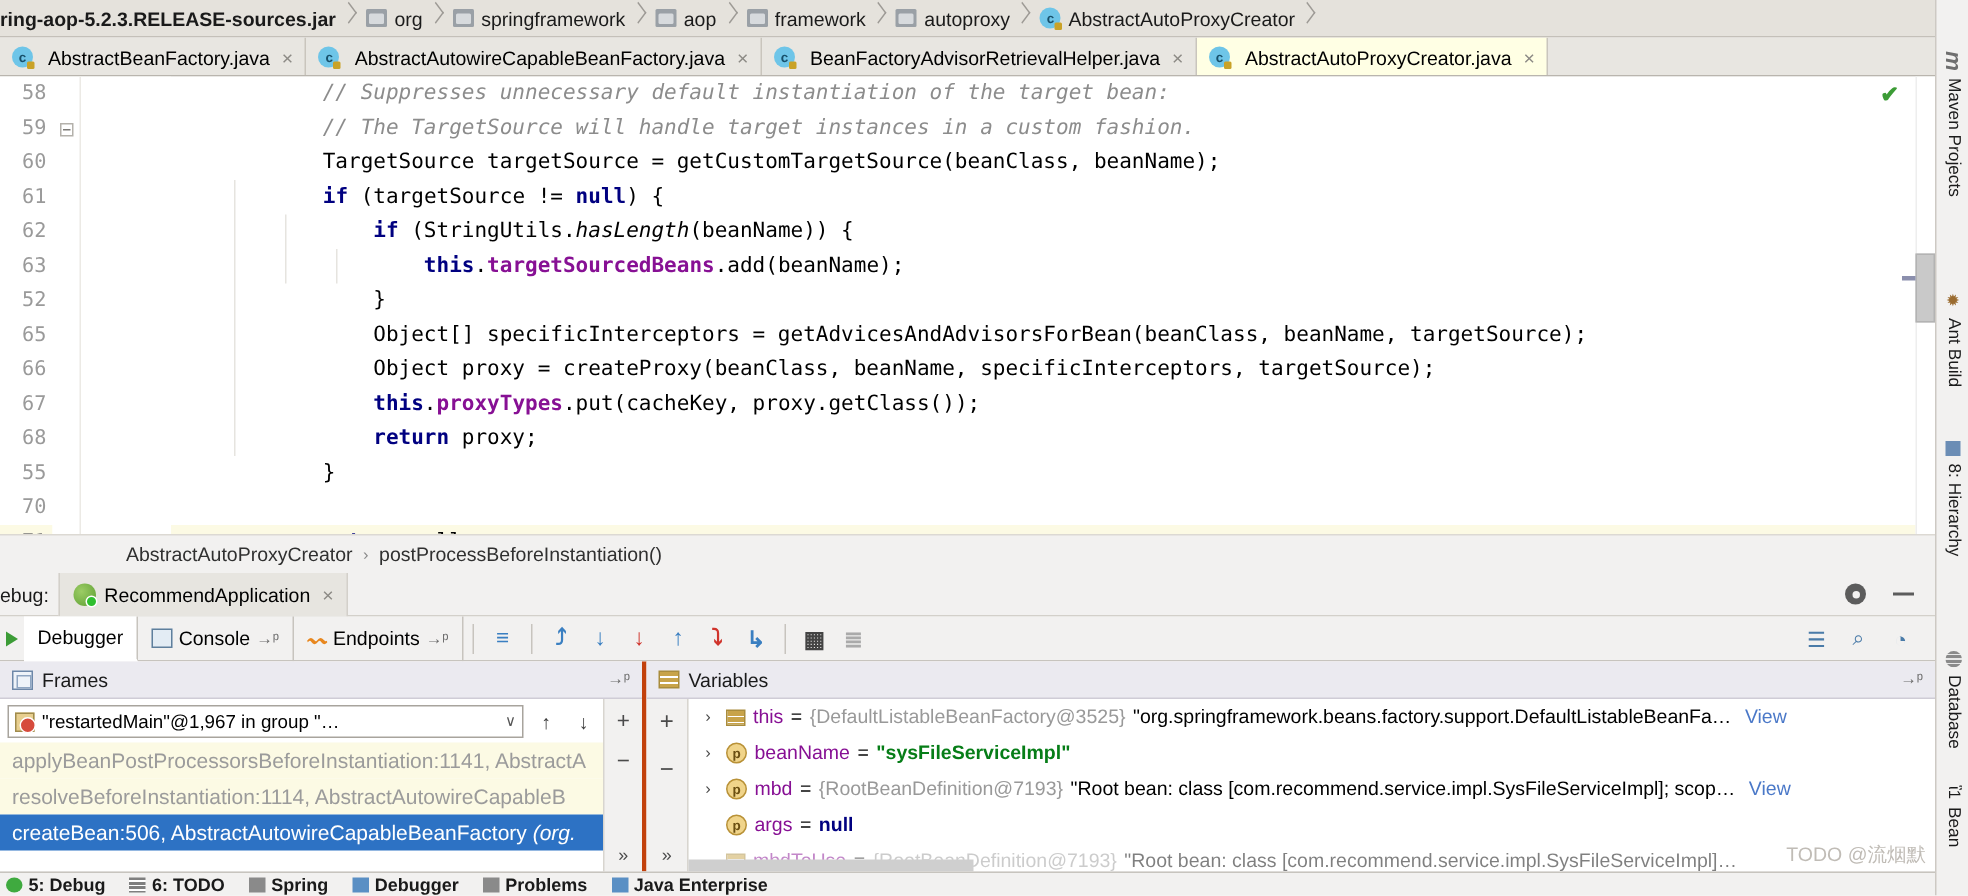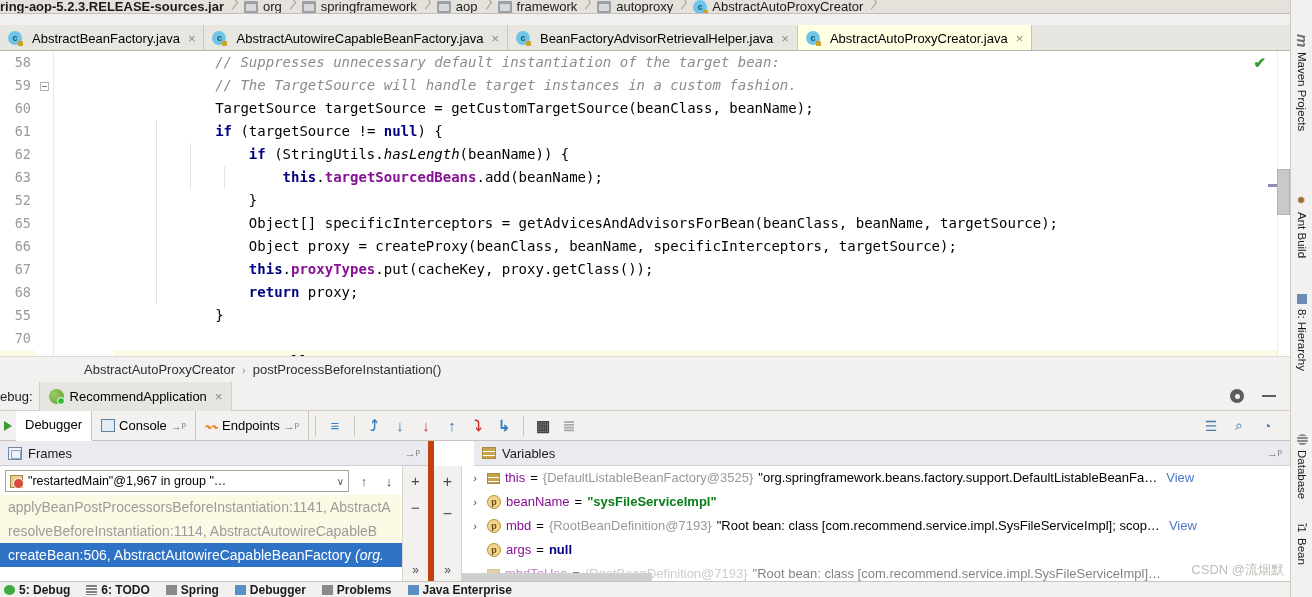--- a/index.html
+++ b/index.html
@@ -6,21 +6,21 @@
   html, body {
     width:1312px; height:597px; overflow:hidden;
     font-family:"Liberation Sans", sans-serif;
     background:#f2f1f0;
     -webkit-font-smoothing:antialiased;
   }
   .app { position:relative; width:1312px; height:597px; }
 
   
   .navbar {
-    position:absolute; left:0; top:0; width:1312px; height:14px;
+    position:absolute; left:0; top:0; width:1312px; height:25px;
     background:#e5e2dc;
     display:flex; align-items:center;
     font-size:13px; color:#1a1a1a;
     border-bottom:1px solid #c4c0b9;
     overflow:hidden; white-space:nowrap;
   }
   .crumb { display:flex; align-items:center; height:25px; padding:0 3px 0 6px; }
   .crumb.first { font-weight:bold; padding-left:0; }
   .crumb-sep {
     width:11px; height:25px; position:relative; flex:none;
@@ -185,21 +185,21 @@
   .tbtn { width:26px; height:30px; display:flex; align-items:center; justify-content:center; }
   .tb-right { margin-left:auto; display:flex; align-items:center; padding-right:10px; gap:2px; }
 
   
   .pane-frames {
     position:absolute; left:0; top:441px; width:428px; height:140px;
     background:#fff;
   }
   .pane-vars {
     position:absolute; left:428px; top:441px; width:862px; height:140px;
-    background:#fff; border-left:6px solid #c2410c;padding-left:40px;
+    background:#fff; border-left:3px solid #c2410c;
   }
   .pane-title {
     height:25px; background:#ebeaf0; display:flex; align-items:center;
     gap:6px; padding:0 8px; font-size:13px; color:#1a1a1a;
     border-bottom:1px solid #cfccd6;
   }
   .pane-title .pin-right { margin-left:auto; color:#6d6d6d; font-size:11px; }
   .ico-frames {
     width:14px;height:13px;border:1px solid #6d87a8;background:#eef3f9;flex:none;position:relative;
   }
@@ -608,14 +608,14 @@
       <span class="sitem">
         <span class="sq gray"></span>
         <span>Problems</span>
       </span>
       <span class="sitem">
         <span class="sq blue"></span>
         <span>Java Enterprise</span>
       </span>
     </div>
 
-  <div class="watermark">CSDN @流烟默</div>
+  <div class="watermark">TODO @流烟默</div>
 </div>
 
 </body></html>

